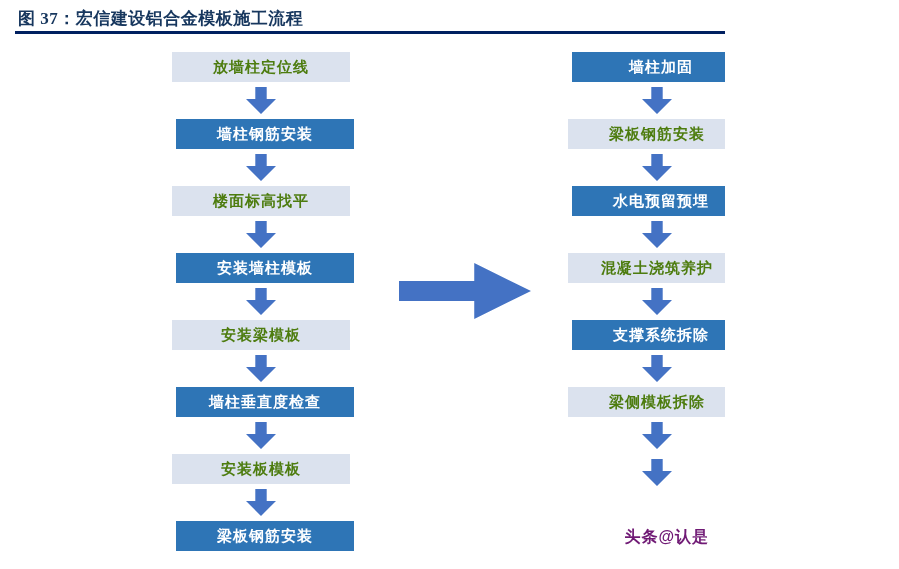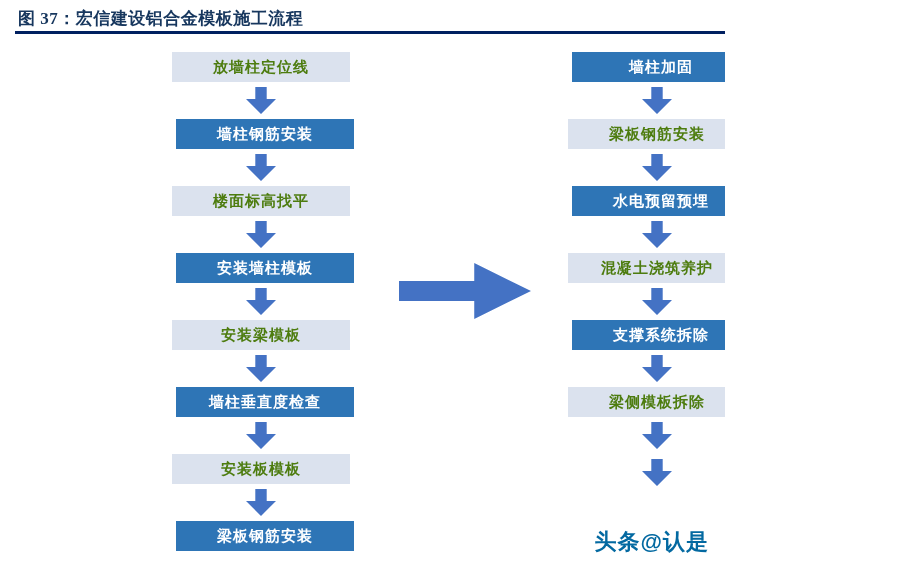--- a/index.html
+++ b/index.html
@@ -77,23 +77,23 @@
     top: 263px;
     width: 132px;
     height: 56px;
     background: #4472C4;
     clip-path: polygon(0 32%, 57% 32%, 57% 0, 100% 50%, 57% 100%, 57% 68%, 0 68%);
   }
   .watermark {
     position: absolute;
     right: 16px;
     top: 527px;
-    font-size: 22px;
+    font-size: 16px;
     font-weight: bold;
-    color: #0369a1;
+    color: #701a75;
     letter-spacing: 1px;
   }
 </style>
 </head>
 <body>
 
 <div class="canvas">
 
   <div class="fig-title">图 37：宏信建设铝合金模板施工流程</div>
   <div class="title-rule"></div>

